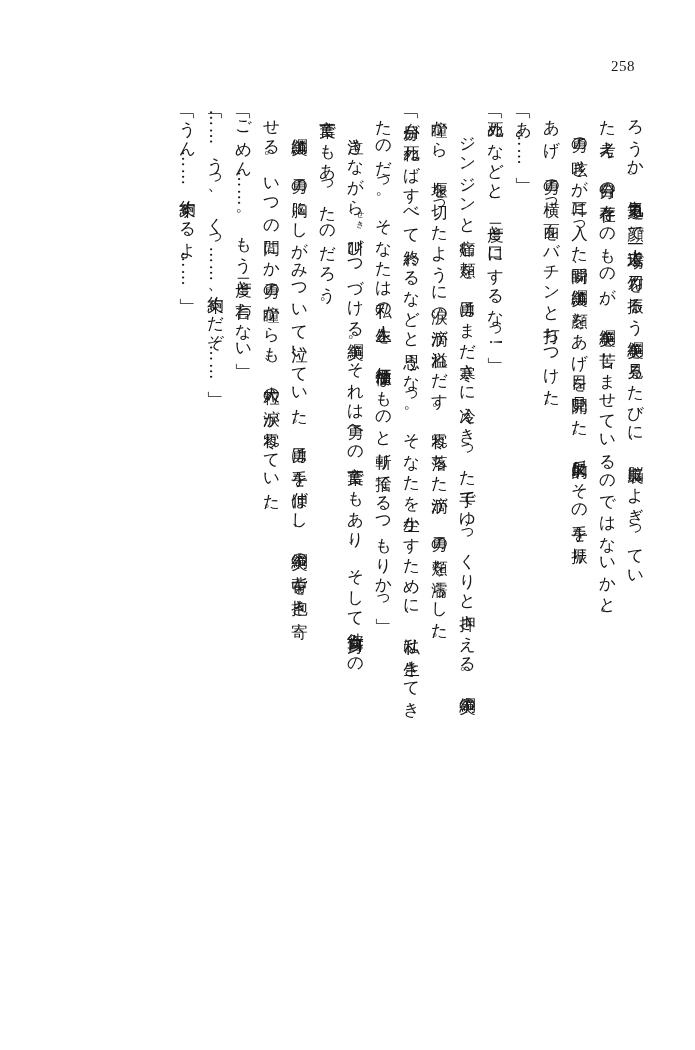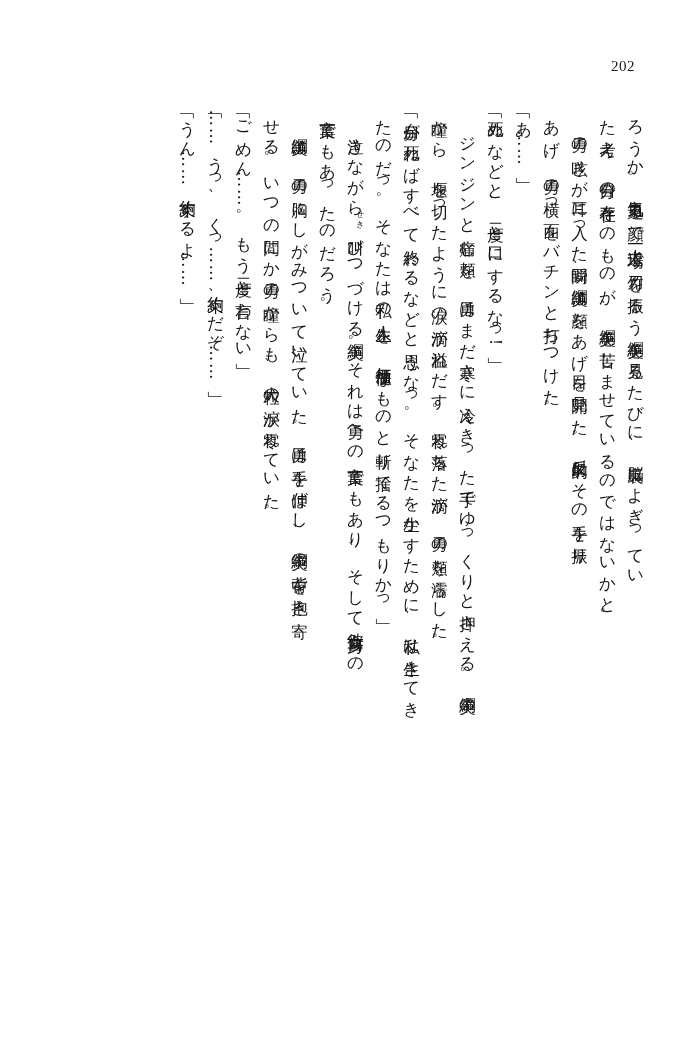--- a/index.html
+++ b/index.html
@@ -67,21 +67,21 @@
     letter-spacing: 1px;
     color: #171717;
     font-family: "DejaVu Serif", "Liberation Serif", serif;
   }
 </style>
 </head>
 <body>
 
 <div class="page">
 
-  <div class="page-number">202</div>
+  <div class="page-number">258</div>
 
   <div class="text-body">
     <div class="vline">ろうか。鬼気迫る顔で一人道場で竹刀を振るう美綱を見るたびに、脳裏によぎってい</div>
     <div class="vline">た考え。自分の存在そのものが、美綱を苦しませているのではないかと。</div>
     <div class="vline indent">勇の呟きが耳に入った瞬間、美綱は顔をあげ目を見開いた。反射的にその手を振り</div>
     <div class="vline">あげ、勇の横っ面をバチンと打ちつけた。</div>
     <div class="vline">「あ……」</div>
     <div class="vline">「死ぬなどと、二度と口にするなっ!」</div>
     <div class="vline indent">ジンジンと痛む頬を、勇はまだ寒さに冷えきった手でゆっくりと押さえる。美綱の</div>
     <div class="vline">瞳から、堰を切ったように涙の滴が溢れだす。零れ落ちた滴が、勇の頬を濡らした。</div>

